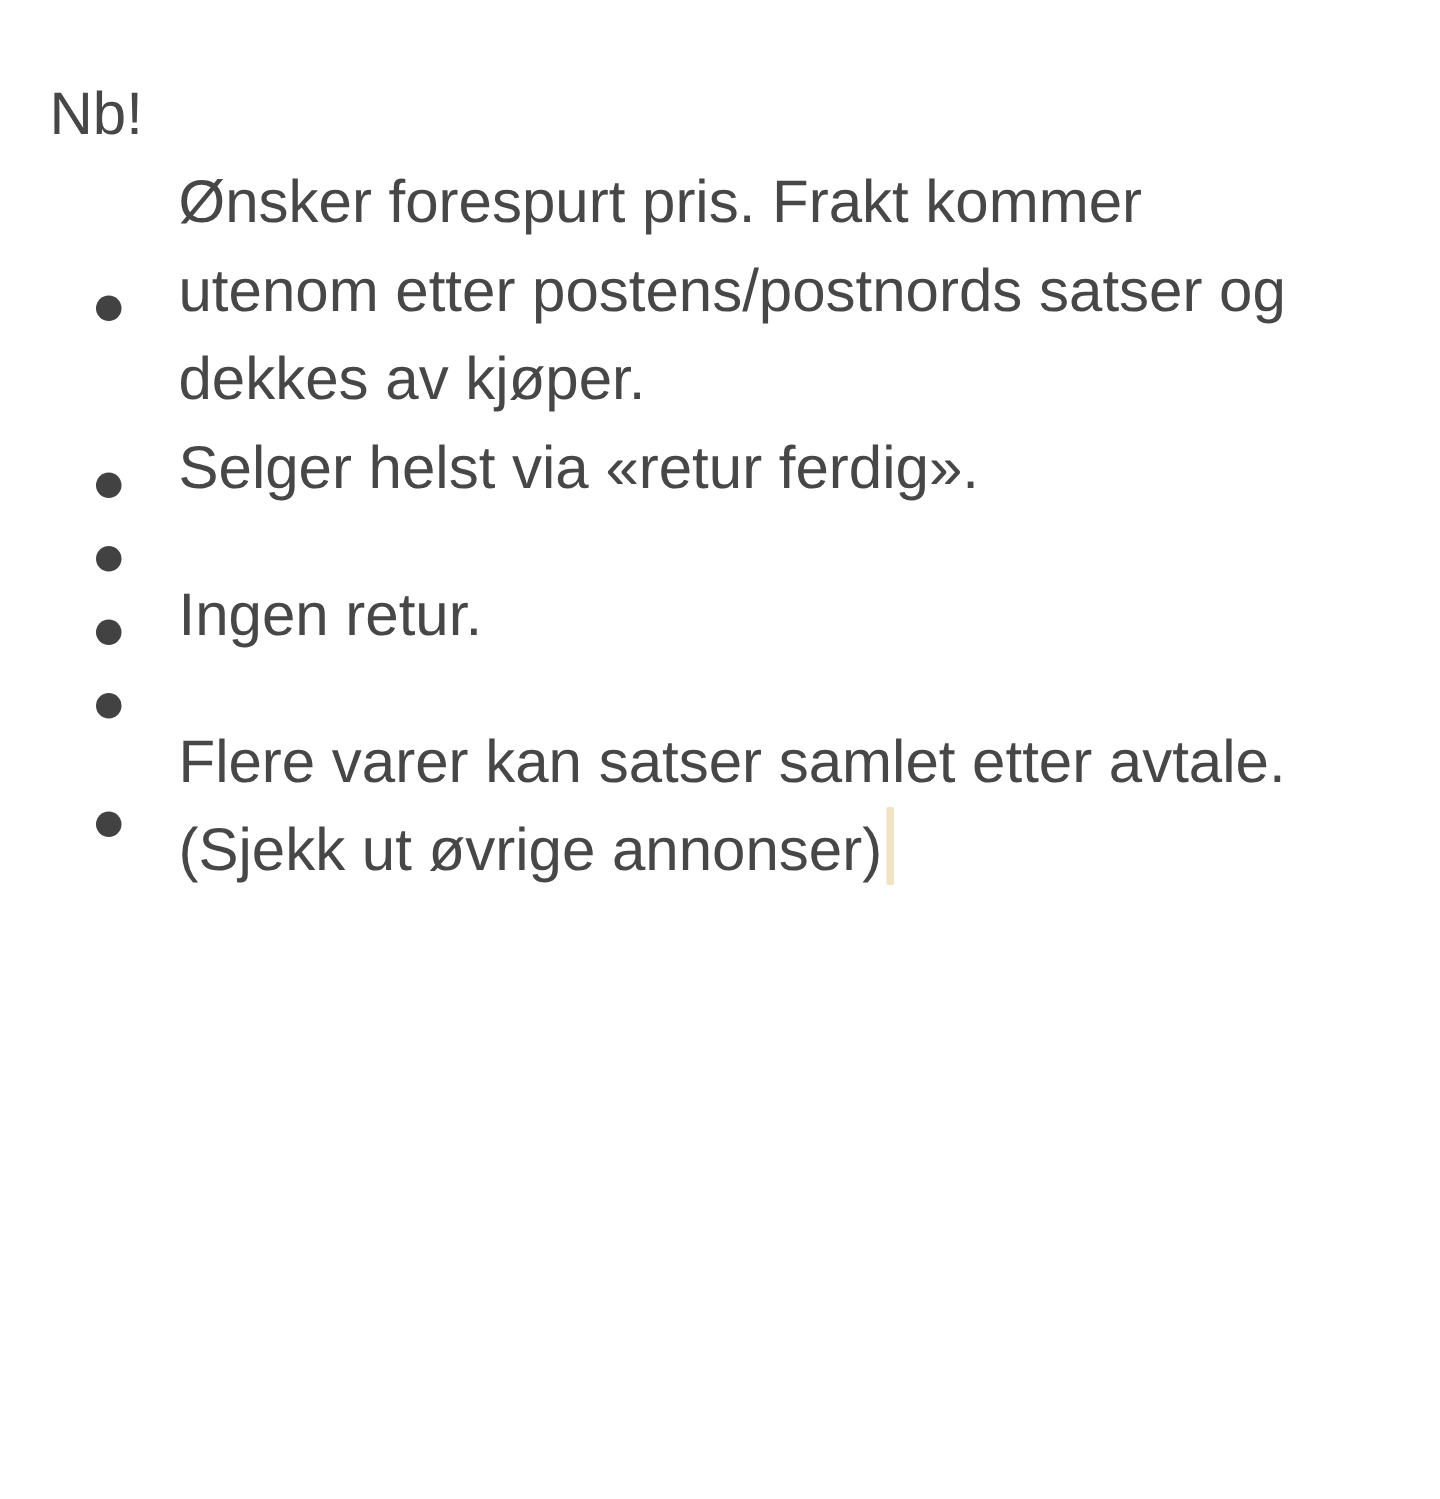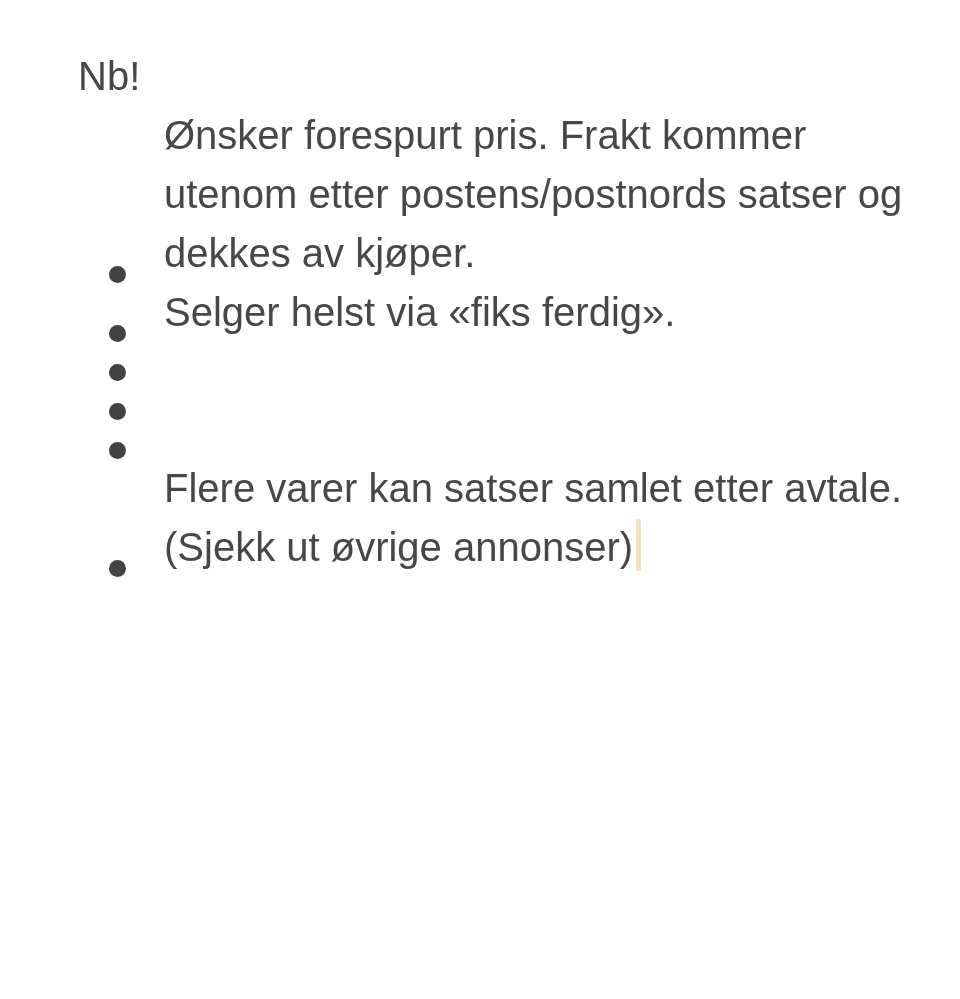--- a/index.html
+++ b/index.html
@@ -16,40 +16,39 @@
   body {
     width: 960px;
     height: 999px;
     background: var(--bg-color);
     font-family: "Liberation Sans", sans-serif;
     color: var(--text-color);
     overflow: hidden;
   }
   .page {
     padding-top: 47px;
-    padding-left: 68px;
+    padding-left: 33px;
     padding-right: 40px;
-    margin-left: 10px;
   }
   .heading {
     font-size: 40px;
     line-height: 59px;
     font-weight: 400;
   }
   .notes-list {
     list-style: none;
     margin: 0;
     padding: 0;
     font-size: 40px;
     line-height: 59px;
     font-weight: 400;
   }
   .notes-list li {
     display: flex;
-    align-items: flex-end;
+    align-items: center;
   }
   .bullet {
     flex: none;
     width: 17px;
     height: 17px;
     border-radius: 50%;
     background: var(--bullet-color);
     margin-top: 22px;
     margin-left: 31px;
     margin-right: 38px;
@@ -73,27 +72,28 @@
 <div class="page">
   <div class="heading">Nb!</div>
 
   <ul class="notes-list">
     <li>
       <span class="bullet"></span>
       <span class="item-text">Ønsker forespurt pris. Frakt kommer utenom etter postens/postnords satser og dekkes av kjøper.</span>
     </li>
     <li>
       <span class="bullet"></span>
-      <span class="item-text">Selger helst via «fiks ferdig».</span>
+      <span class="item-text">Selger helst via «retur ferdig».</span>
     </li>
     <li>
       <span class="bullet"></span>
     </li>
     <li>
       <span class="bullet"></span>
+      <span class="item-text">Ingen retur.</span>
     </li>
     <li>
       <span class="bullet"></span>
     </li>
     <li>
       <span class="bullet"></span>
       <span class="item-text"><span>Flere varer kan satser samlet etter avtale. (Sjekk ut øvrige annonser)</span><span class="caret"></span></span>
     </li>
   </ul>
 </div>

